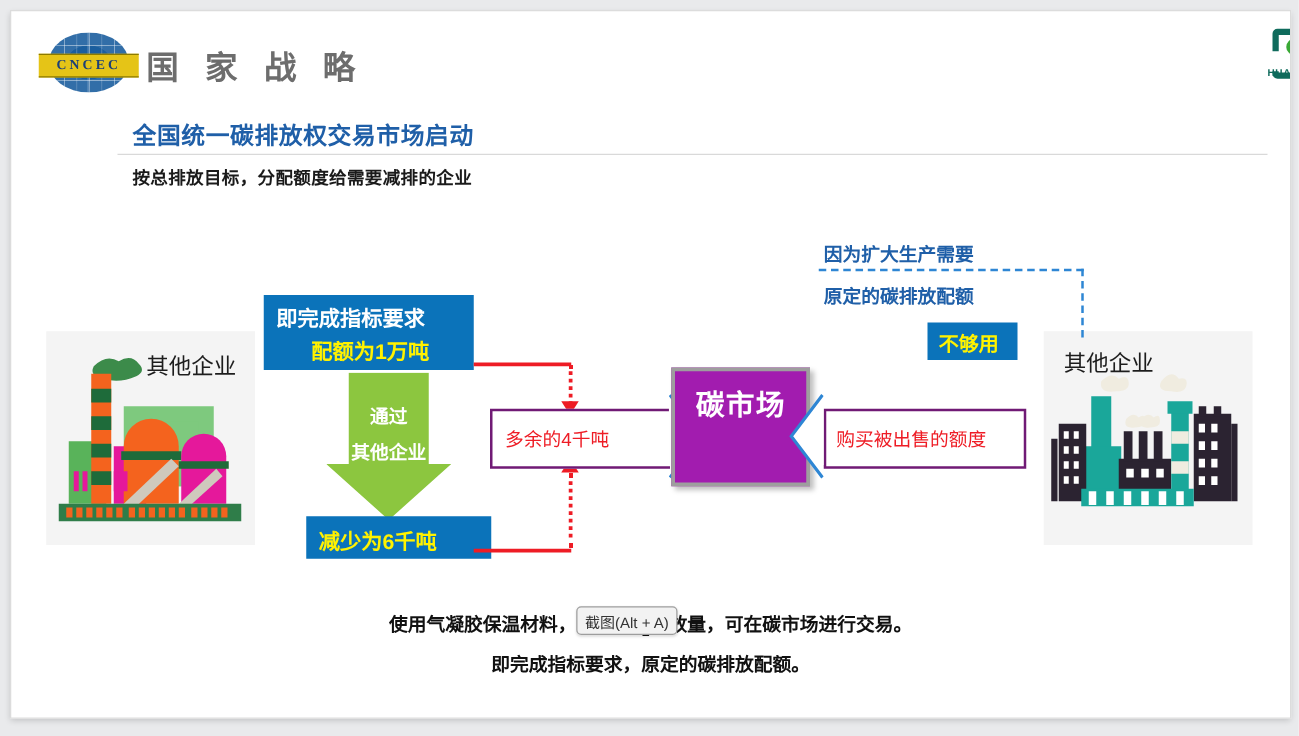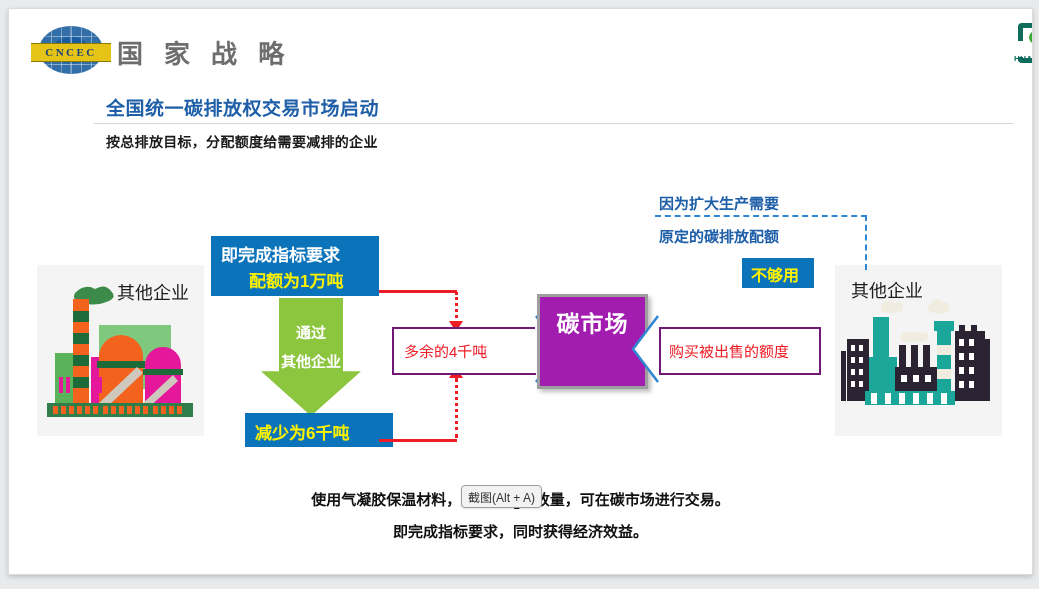--- a/index.html
+++ b/index.html
@@ -372,17 +372,17 @@
   <div id="blue-dash-h"></div>
   <div id="blue-dash-v"></div>
   <div class="blue-text" id="txt-original">原定的碳排放配额</div>
   <div class="blue-box" id="box-notenough">
     <span class="l1">不够用</span>
   </div>
 
   <div id="bottom-1">
     <span>使用气凝胶保温材料，为</span><span>的CO</span><sub>2</sub><span>排放量，可在碳市场进行交易。</span>
   </div>
-  <div id="bottom-2">即完成指标要求，同时获得经济效益。</div>
+  <div id="bottom-2">即完成指标要求，原定的碳排放配额。</div>
 
   <div id="screenshot-tooltip">截图(Alt + A)</div>
 
 </div>
 
 </body></html>

